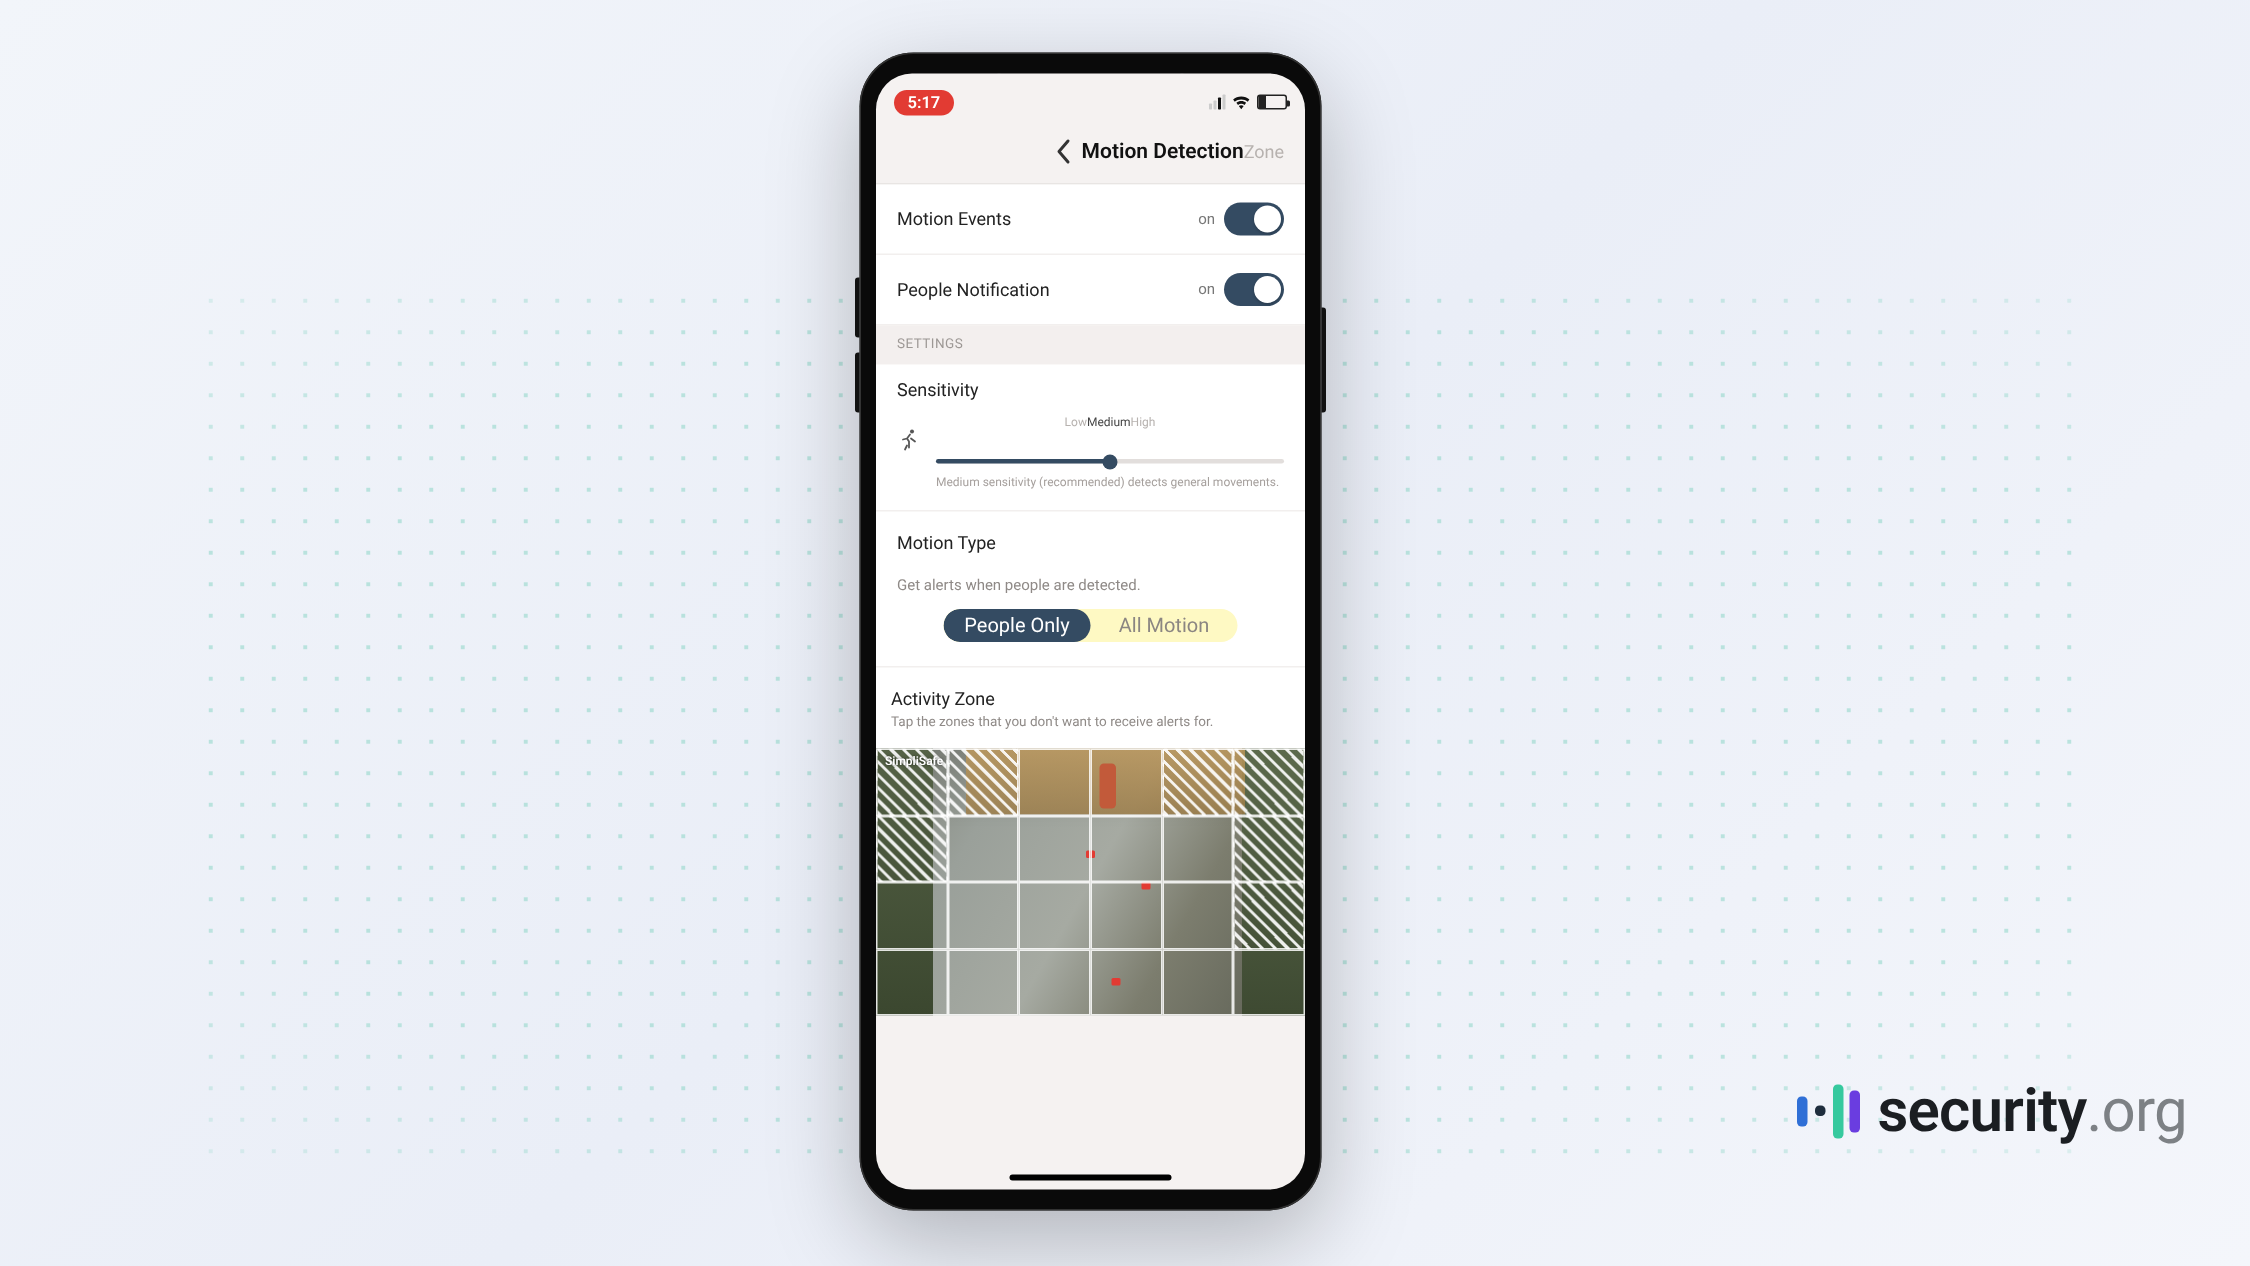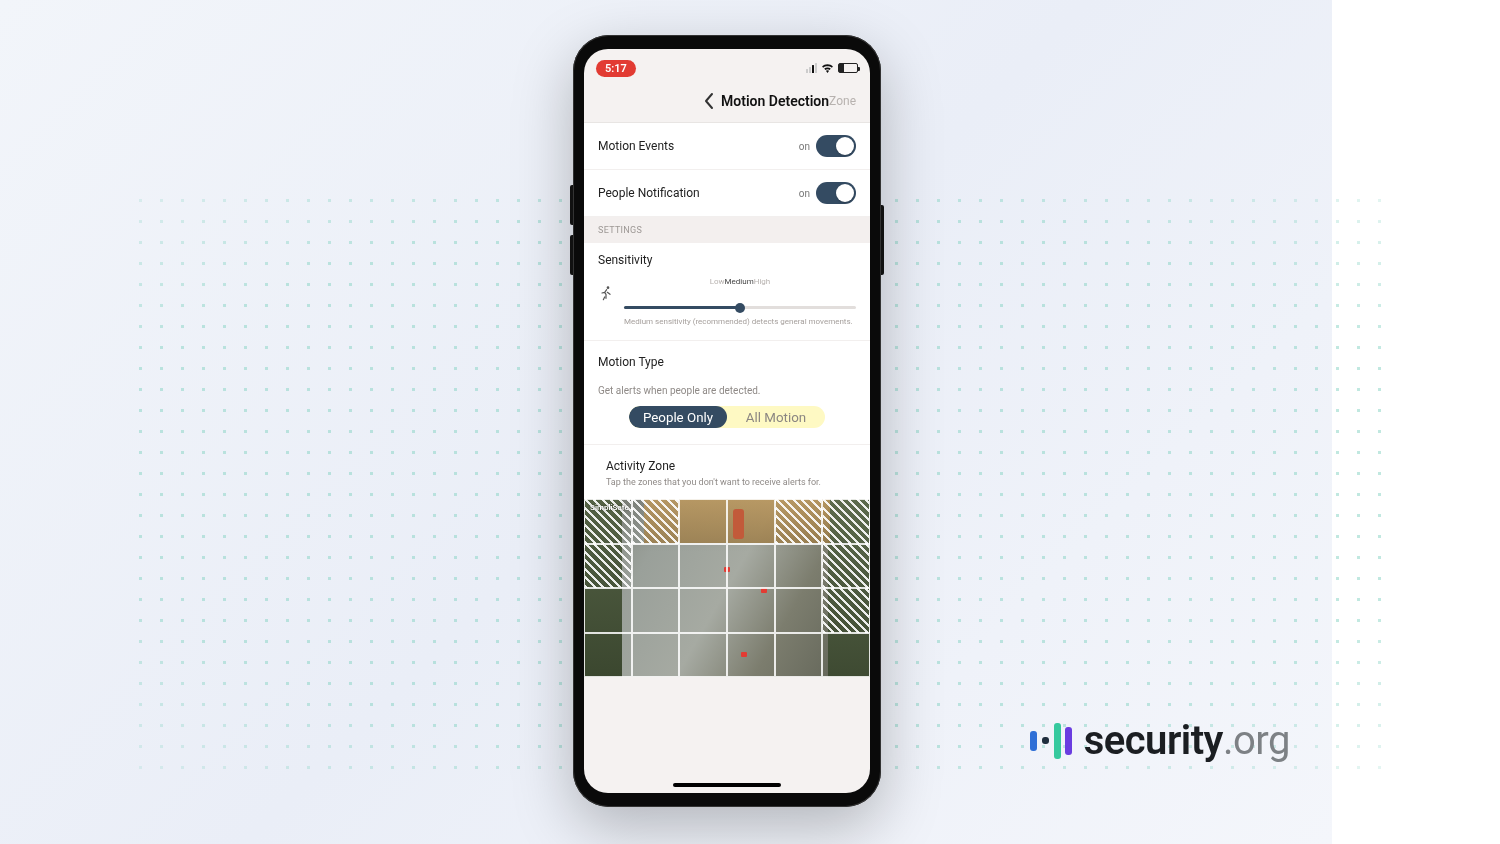--- a/index.html
+++ b/index.html
@@ -1,18 +1,18 @@
 <!DOCTYPE html>
 <html><head>
 <meta charset="utf-8">
 <style>
   * { margin:0; padding:0; box-sizing:border-box; font-family:-apple-system,BlinkMacSystemFont,"Segoe UI",Roboto,Helvetica,Arial,sans-serif; }
   html,body { width:1500px; height:844px; overflow:hidden; }
   .page-bg {
-    width:1332px; height:844px;
+    width:1500px; height:844px;
     background:linear-gradient(135deg,#f2f5fa 0%,#eaeef7 50%,#f4f6fb 100%);
     position:relative;
   }
   
   .dot-field {
     position:absolute;
     left:130px; top:190px;
     width:1260px; height:580px;
     background-image: radial-gradient(circle,#8fd6c8 1.5px,transparent 1.5px);
     background-size:21px 21px;
@@ -89,21 +89,21 @@
   .track{height:3px;background:#e2dedc;border-radius:2px;position:relative}
   .track .fill{position:absolute;left:0;top:0;bottom:0;width:50%;background:#344b62;border-radius:2px}
   .track .thumb{position:absolute;top:50%;left:50%;transform:translate(-50%,-50%);width:10px;height:10px;border-radius:50%;background:#344b62}
   .sens-note{font-size:8px;color:#a6a09d;margin:8px 0 0 26px}
   .mtype{padding:14px 14px 16px;border-bottom:1px solid #f2efee}
   .mtype .hdr{font-size:12px;color:#222;margin-bottom:16px}
   .mtype .sub{font-size:10px;color:#8f8a87;margin-bottom:10px}
   .seg{display:flex;width:196px;margin:0 auto;background:#fef9c3;border-radius:11px;overflow:hidden;height:22px;font-size:9px}
   .seg button{flex:1;border:0;background:transparent;color:#8b8682;cursor:pointer;border-radius:11px}
   .seg button.active{background:#344b62;color:#fff}
-  .azone{padding:14px 22px 6px}
+  .azone{padding:14px 10px 6px}
   .azone .hdr{font-size:12px;color:#222;margin-bottom:4px}
   .azone .sub{font-size:9px;color:#8f8a87;margin-bottom:0}
   .cam{margin-top:6px;width:100%;height:178px;position:relative;overflow:hidden}
   .cam-bg{position:absolute;inset:0;
     background:
       linear-gradient(180deg,rgba(0,0,0,.12),rgba(0,0,0,.0) 30%),
       linear-gradient(120deg,#7d8076 0%,#9aa09a 25%,#a6aaa2 50%,#7c7d6e 70%,#5b5e52 100%);
   }
   .cam-grn-left{position:absolute;left:0;top:0;width:38px;height:100%;background:linear-gradient(180deg,#556246,#3b472f)}
   .cam-grn-right{position:absolute;right:0;top:0;width:42px;height:100%;background:linear-gradient(180deg,#5c6a4c,#3e4a32)}

